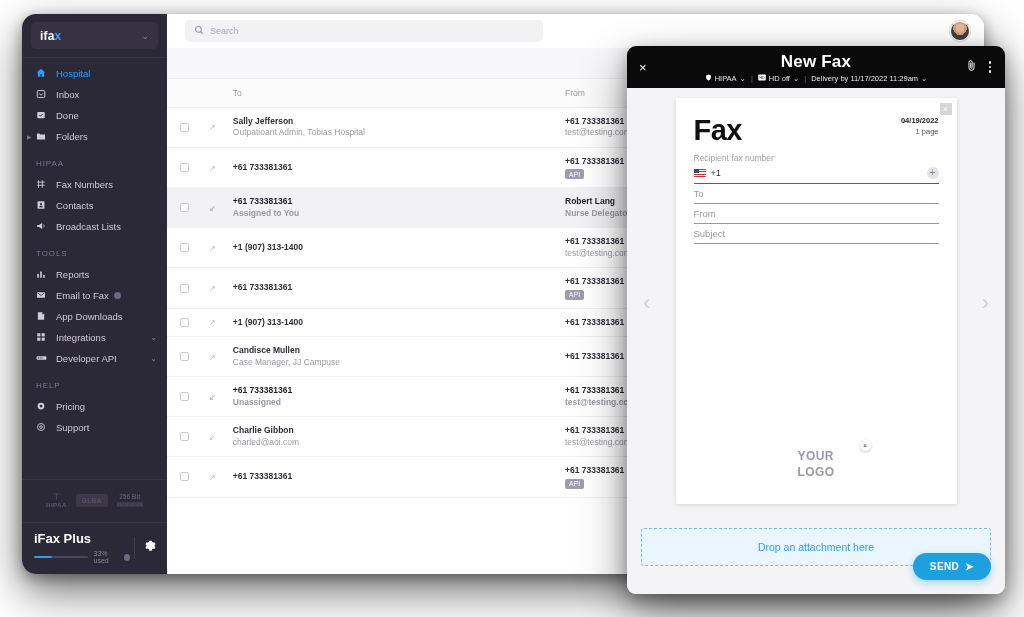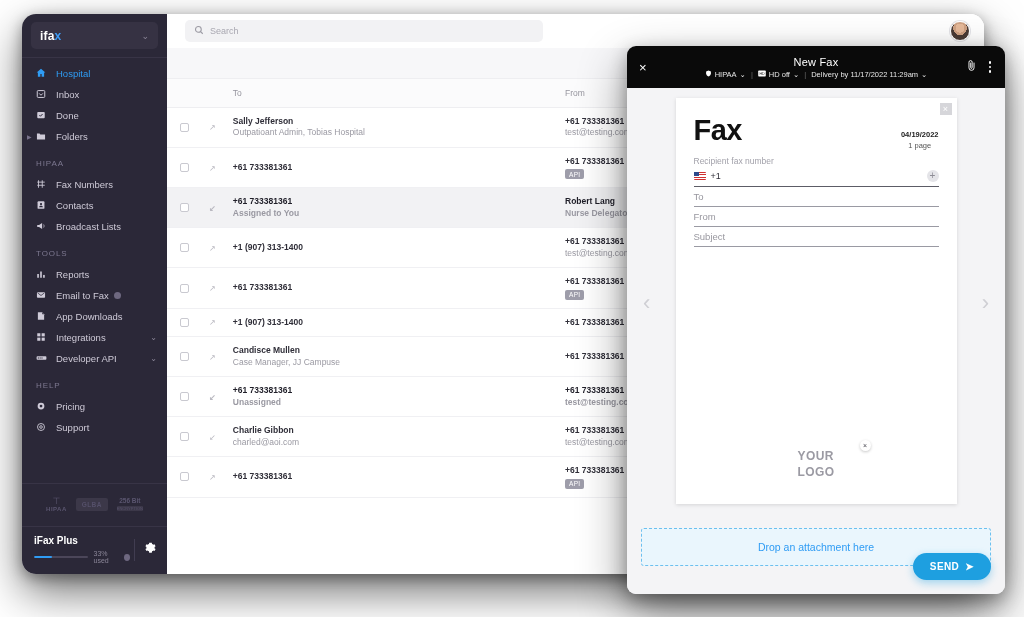--- a/index.html
+++ b/index.html
@@ -88,21 +88,21 @@
     margin-top: 2px; height: 5px; background: #3c3849; border-radius: 1px;
     font-size: 4px; color: #55506a; text-align: center; line-height: 5px;
   }
 
   .plan {
     border-top: 1px solid #383446;
     padding: 8px 10px 10px 12px;
     display: flex; align-items: center;
   }
   .plan-left { flex: 1; }
-  .plan-name { font-size: 10px; color: #ffffff; font-weight: bold; margin-bottom: 4px; }
+  .plan-name { font-size: 13px; color: #ffffff; font-weight: bold; margin-bottom: 4px; }
   .plan-meter { display: flex; align-items: center; }
   .plan-track {
     width: 62px; height: 2.5px; background: #4b4659; border-radius: 2px;
     overflow: hidden; margin-right: 5px;
   }
   .plan-fill { height: 100%; background: #2f9cf4; border-radius: 2px; }
   .plan-used { font-size: 7px; color: #8a8597; }
   .plan-i {
     width: 7px; height: 7px; border-radius: 50%; background: #6e6880;
     display: inline-block; margin-left: 3px;
@@ -207,21 +207,21 @@
   }
   .fax-head {
     background: #0a0a0a; color: #ffffff; height: 42px;
     display: flex; align-items: center; padding: 0 12px; position: relative;
     flex: 0 0 42px;
   }
   .fax-close { font-size: 13px; color: #ffffff; cursor: pointer; line-height: 1; }
   .fax-head-center {
     position: absolute; left: 0; right: 0; text-align: center; pointer-events: none;
   }
-  .fax-title { font-size: 11px; font-weight: normal; letter-spacing: .2px; }
+  .fax-title { font-size: 17px; font-weight: bold; letter-spacing: .2px; }
   .fax-sub {
     font-size: 7.5px; color: #e6e6e6; margin-top: 2px;
     display: flex; align-items: center; justify-content: center; gap: 5px;
   }
   .fax-sub .sep { color: #6a6a6a; }
   .fax-sub .opt { display: inline-flex; align-items: center; gap: 3px; pointer-events: auto; cursor: pointer; }
   .fax-head-right { margin-left: auto; display: flex; align-items: center; gap: 10px; }
   .clip-ico { font-size: 12px; color: #ffffff; cursor: pointer; }
   .kebab { display: flex; flex-direction: column; gap: 2px; cursor: pointer; padding: 2px; }
   .kebab i { width: 2.5px; height: 2.5px; background: #ffffff; border-radius: 50%; display: block; }
@@ -245,21 +245,21 @@
     position: relative; padding: 16px 18px 0 18px;
     display: flex; flex-direction: column;
   }
   .sheet-x {
     position: absolute; right: 5px; top: 5px;
     width: 12px; height: 12px; background: #d6d6da; color: #ffffff;
     font-size: 9px; line-height: 12px; text-align: center; cursor: pointer;
   }
   .sheet-head { display: flex; align-items: flex-start; justify-content: space-between; }
   .sheet-fax-word { font-size: 29px; font-weight: bold; color: #111111; letter-spacing: -.5px; }
-  .sheet-meta { text-align: center; margin-top: 16px; }
+  .sheet-meta { text-align: right; margin-top: 2px; }
   .sheet-date { font-size: 7.5px; font-weight: bold; color: #222222; }
   .sheet-pages { font-size: 7.5px; color: #555555; margin-top: 2px; }
 
   .recip-label { font-size: 8.5px; color: #a2a1aa; margin-top: 6px; }
   .field {
     border-bottom: 1px solid #5c5c66; padding: 4px 0 4px 0;
     display: flex; align-items: center; min-height: 19px;
   }
   .field.light { border-bottom-color: #9a9aa3; }
   .flag {

